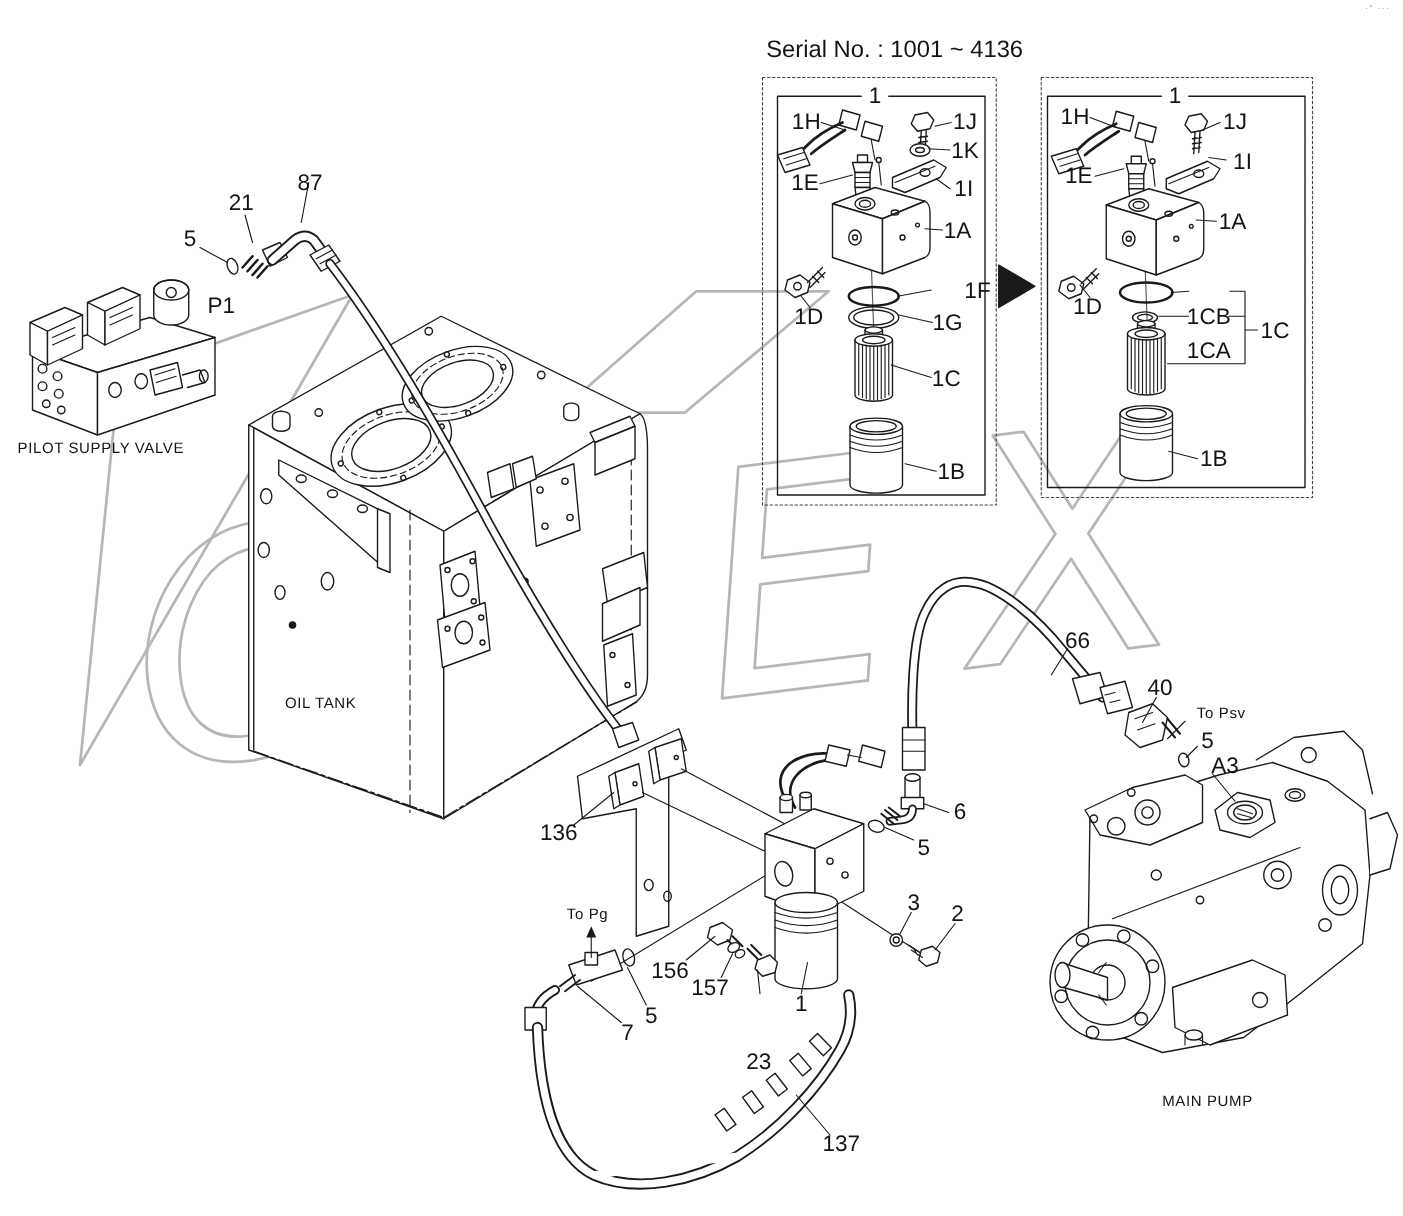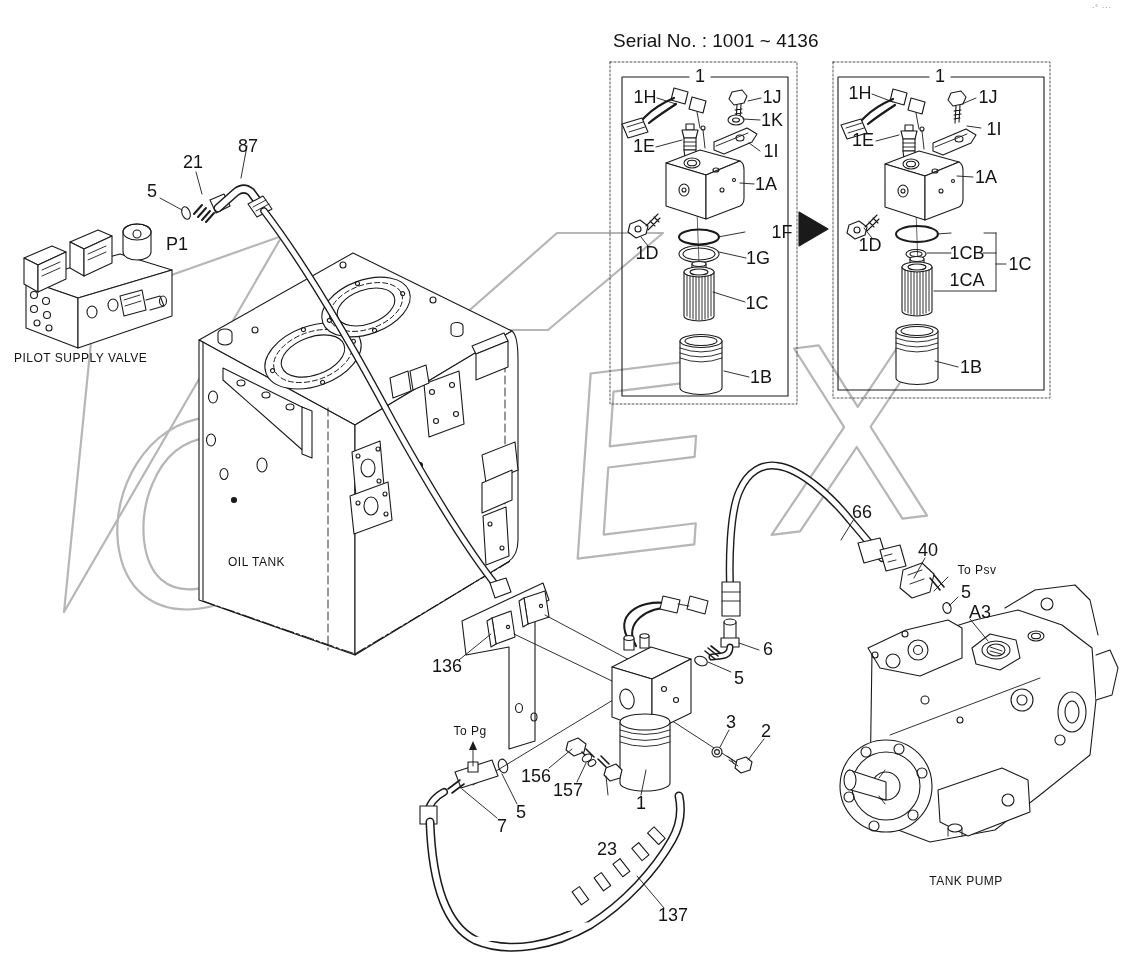--- a/index.html
+++ b/index.html
@@ -425,15 +425,15 @@
 <span class="lbl" style="left:766px;top:731px;">2</span>
 <span class="lbl" style="left:768px;top:649px;">6</span>
 <span class="lbl" style="left:739px;top:678px;">5</span>
 <span class="lbl" style="left:673px;top:915px;">137</span>
 
 <span class="lbl" style="left:862px;top:512px;">66</span>
 <span class="lbl" style="left:928px;top:550px;">40</span>
 <span class="lbl title" style="left:977px;top:570px;">To Psv</span>
 <span class="lbl" style="left:966px;top:592px;">5</span>
 <span class="lbl" style="left:980px;top:612px;">A3</span>
-<span class="lbl title" style="left:966px;top:881px;">TANK PUMP</span>
+<span class="lbl title" style="left:966px;top:881px;">MAIN PUMP</span>
 
 </div>
 
 </body></html>

